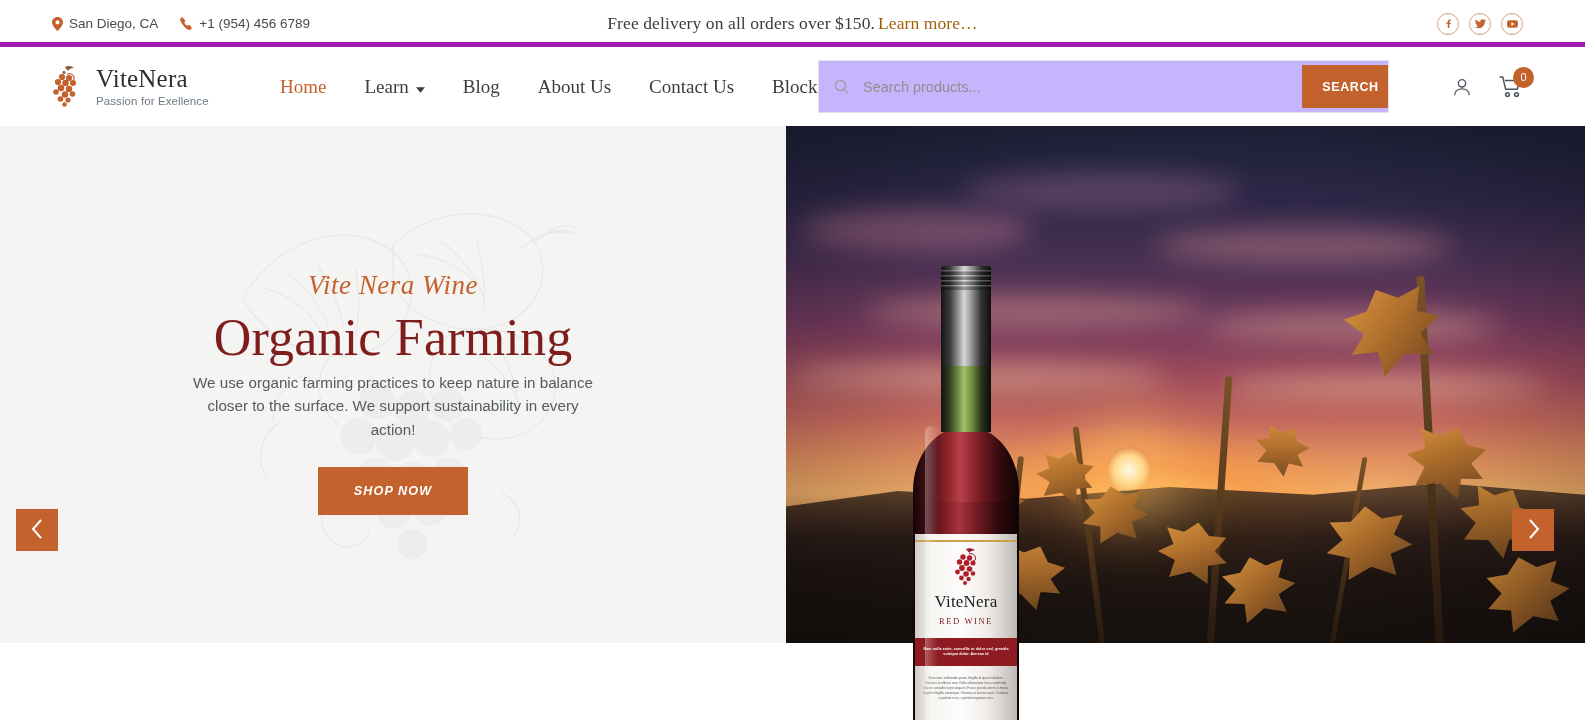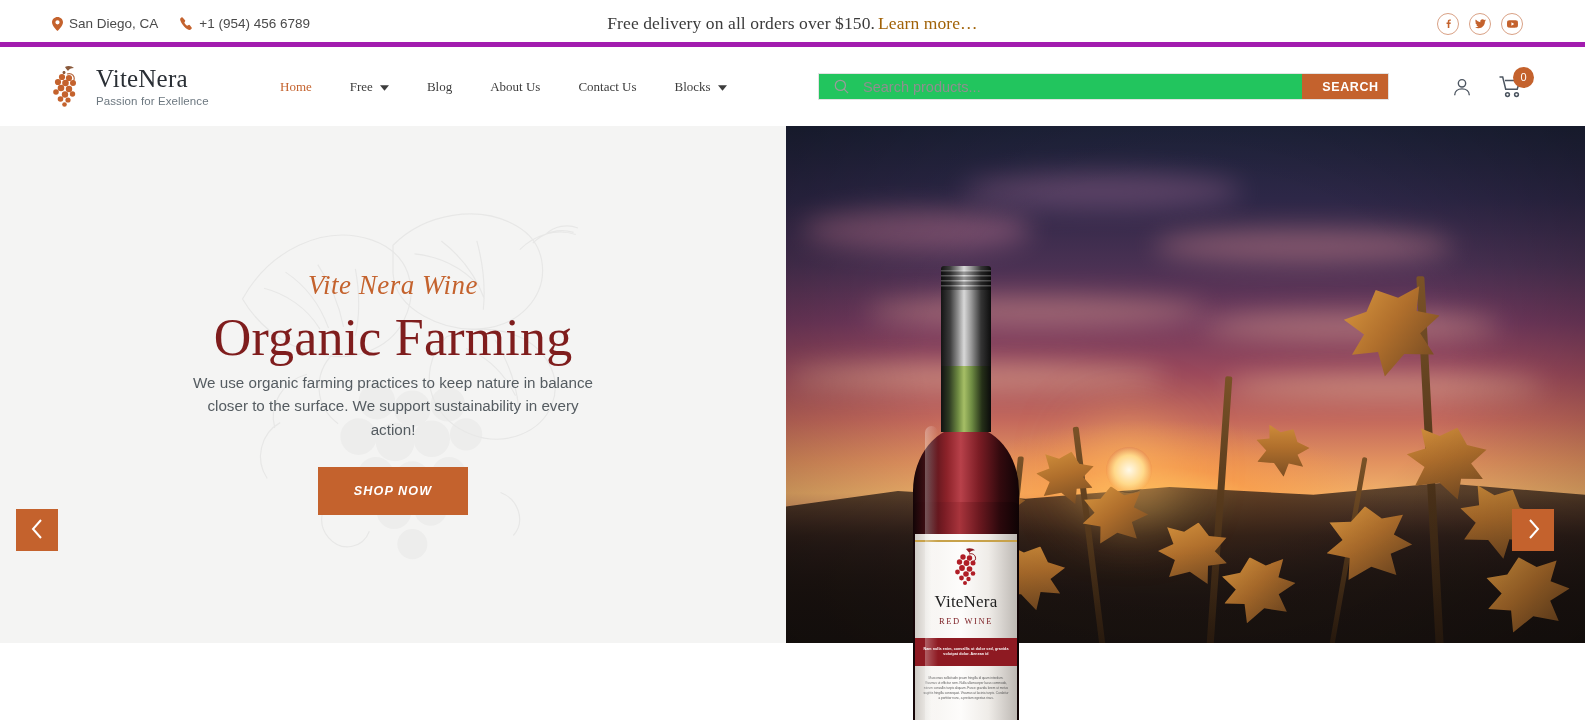--- a/index.html
+++ b/index.html
@@ -57,29 +57,29 @@
   .logo-txt { display:flex; flex-direction:column; justify-content:center; }
   .logo-name {
     font-family:"Liberation Serif", serif;
     font-size:25px; color:#2a2f35; letter-spacing:.2px; line-height:1.05;
   }
   .logo-sub { font-size:11.5px; color:#6d7880; letter-spacing:.1px; margin-top:2px; }
 
   .nav { position:absolute; left:261px; display:flex; align-items:center; gap:0; }
   .nav a {
     font-family:"Liberation Serif", serif;
-    font-size:13px; color:#3d3d3d; text-decoration:none;
+    font-size:19px; color:#3d3d3d; text-decoration:none;
     padding:0 19px; display:flex; align-items:center; gap:7px; line-height:1;
   }
   .nav a.active { color:#c4622d; }
   .caret { display:inline-block; }
 
   .search {
-    position:absolute; left:818px; width:571px; height:27px;
-    border:1px solid #e3e3e3; background:#22c55e;
+    position:absolute; left:818px; width:571px; height:53px;
+    border:1px solid #e3e3e3; background:#c4b5fd;
     display:flex; align-items:center; overflow:hidden;
   }
   .search-ico { width:44px; display:flex; align-items:center; justify-content:center; color:#9b9b9b; }
   .search input {
     flex:1; height:100%; border:none; outline:none;
     font-family:"Liberation Sans", sans-serif; font-size:14.5px; color:#555; background:transparent;
   }
   .search input::placeholder { color:#8f8f8f; }
   .search-btn {
     width:86px; height:43px; background:#c4622d; color:#fff; border:none;
@@ -320,21 +320,21 @@
         <span class="logo-name">ViteNera</span>
         <span class="logo-sub">Passion for Exellence</span>
       </span>
     </a>
 
     <nav class="nav">
       <a href="#" class="active">
           <span>Home</span>
         </a>
       <a href="#">
-          <span>Free</span>
+          <span>Learn</span>
           <span class="caret"><svg width="9" height="6" viewBox="0 0 10 6">
               <path fill="currentColor" d="M0 0h10L5 6z"></path>
             </svg></span>
         </a>
       <a href="#">
           <span>Blog</span>
         </a>
       <a href="#">
           <span>About Us</span>
         </a>

